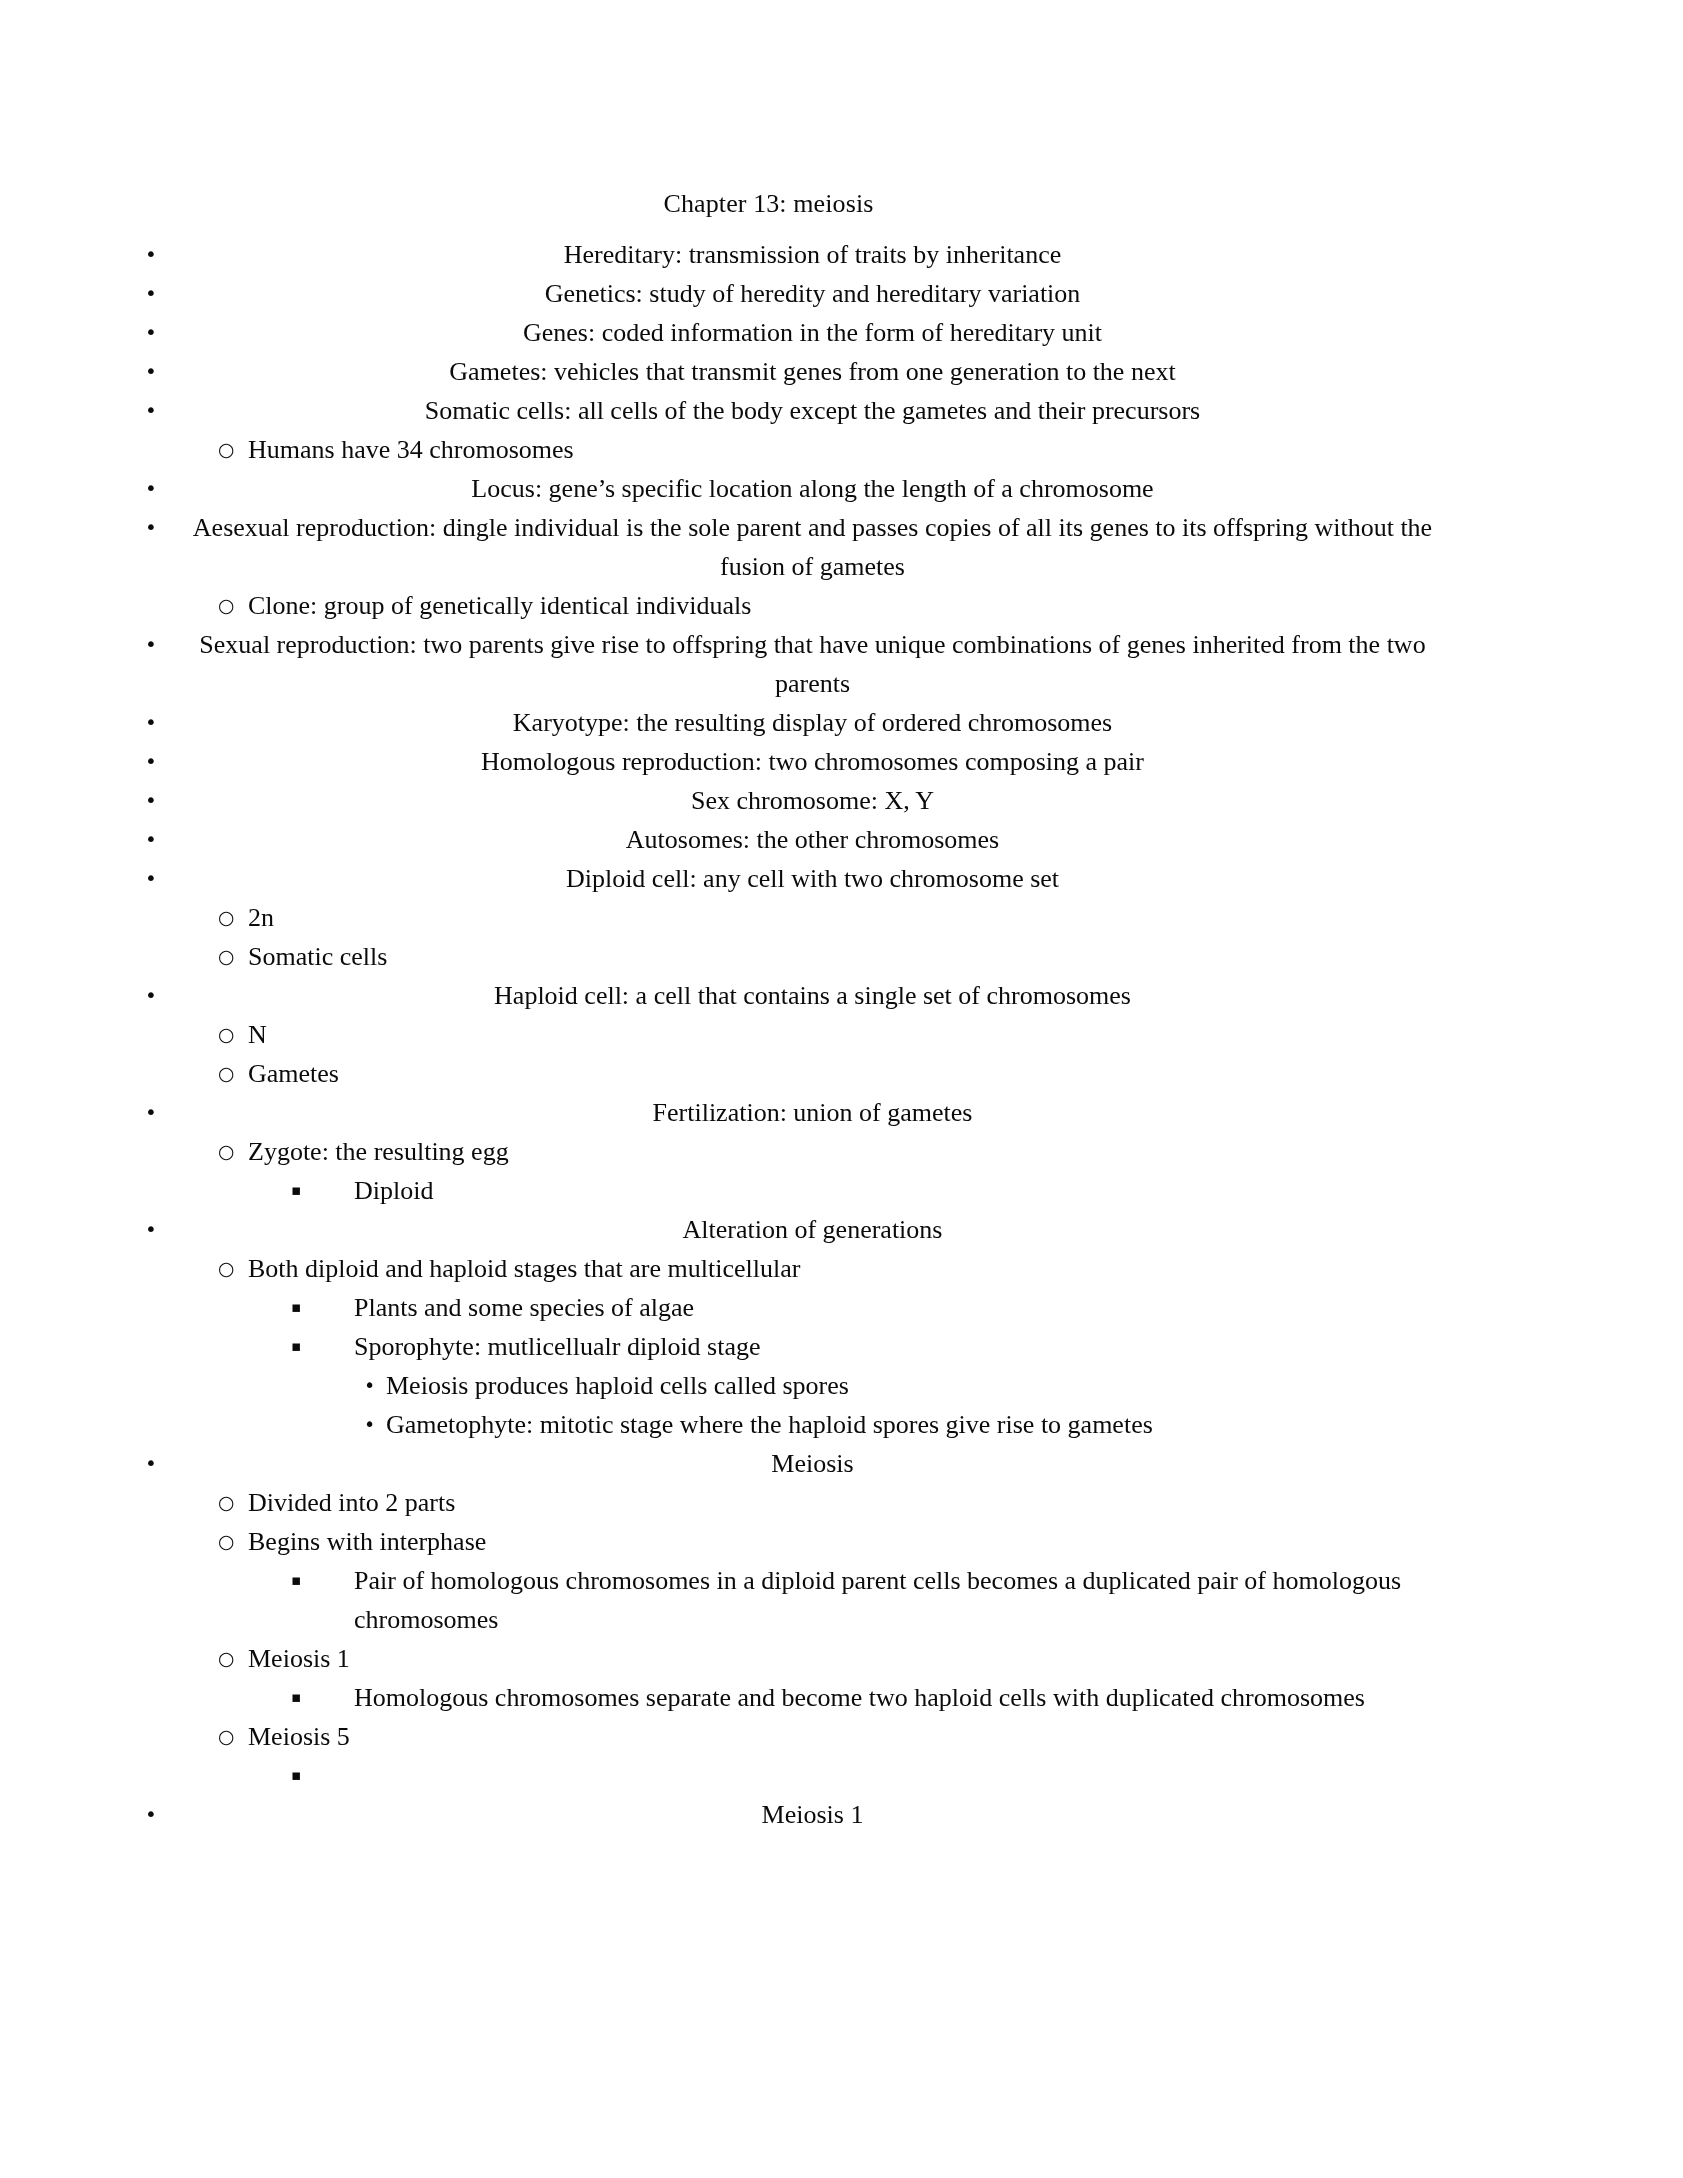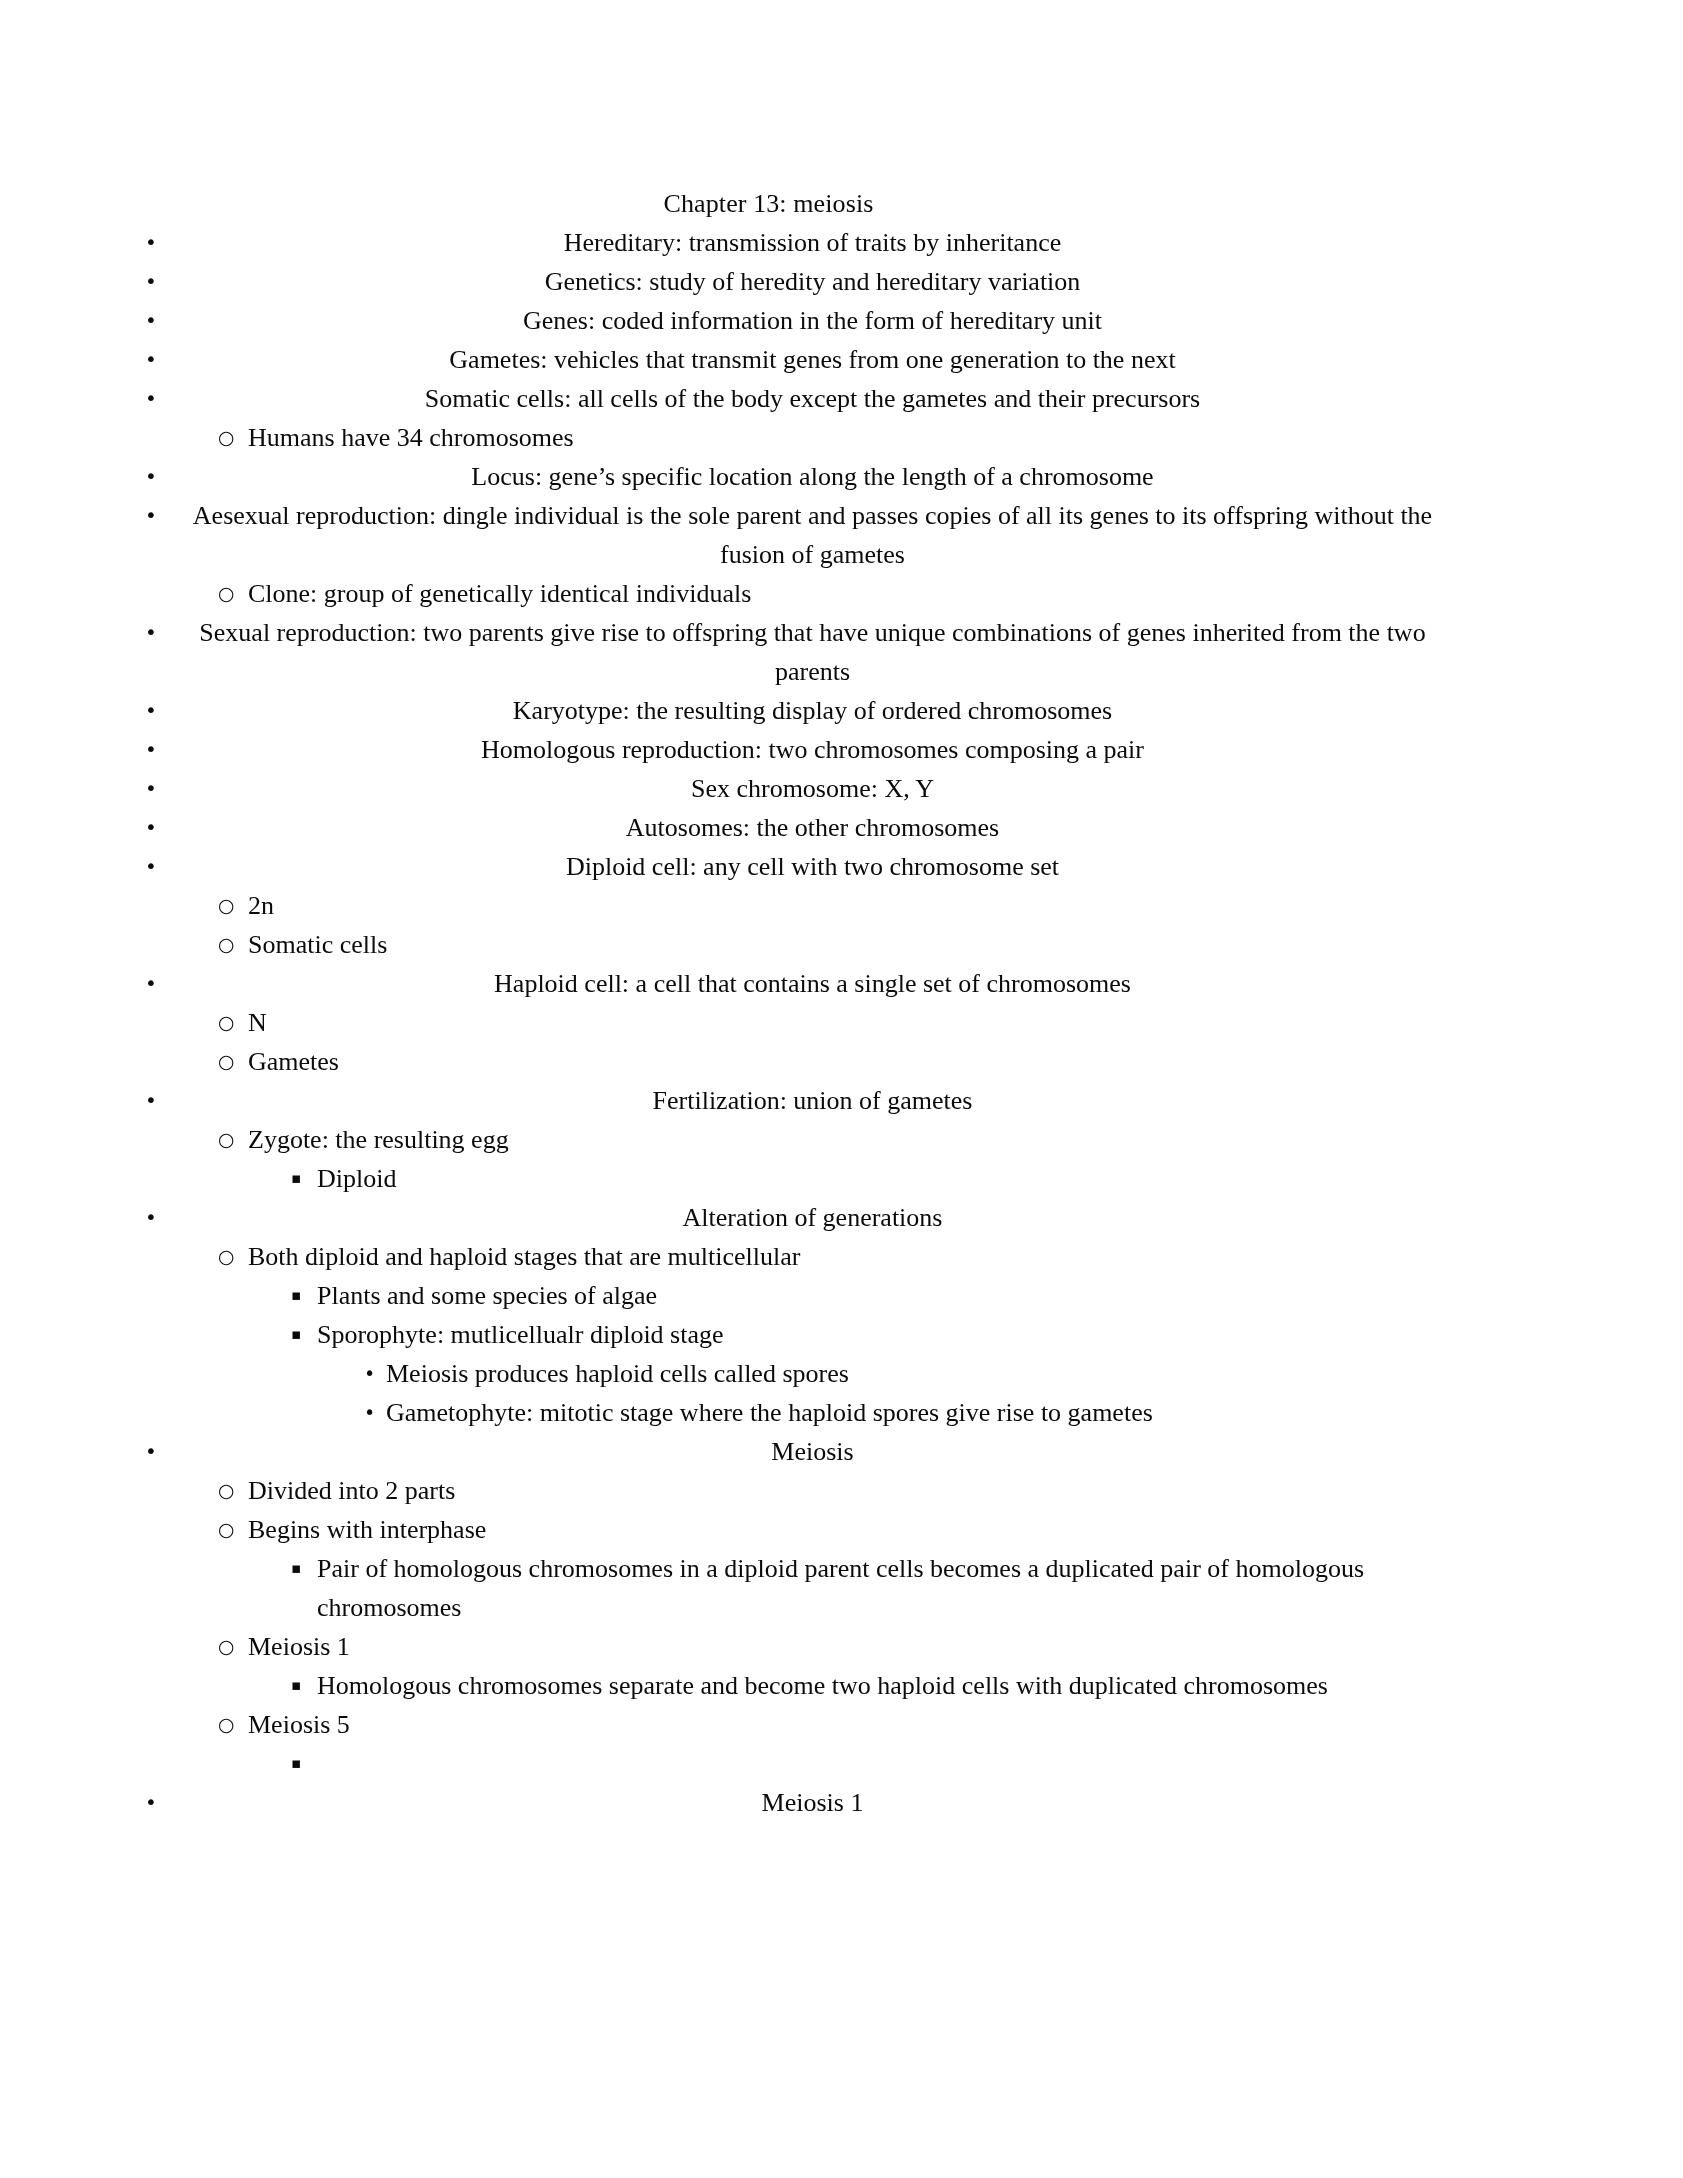--- a/index.html
+++ b/index.html
@@ -34,21 +34,21 @@
     left: 131px;
     top: 184px;
     width: 1317px;
   }
 
   .doc-title {
     text-align: center;
     font-size: 26px;
     line-height: 39px;
     letter-spacing: 0.1px;
-    margin: 0 0 0 0;
+    margin: 0 0 12px 0;
     font-weight: normal;
     padding-right: 42px;
   }
 
   ul.outline {
     list-style: none;
     margin: 0;
     padding: 0;
   }
   ul.outline ul {
@@ -117,21 +117,21 @@
     width: 255px;
     font-size: 19px;
     line-height: 39px;
     padding-left: 233px;
     box-sizing: border-box;
   }
 
   
   .lvl1 > .row > .txt { max-width: 1271px; text-align: center; }
   .lvl2 > .row > .txt { max-width: 1200px; }
-  .lvl3 > .row > .txt { max-width: 1131px; }
+  .lvl3 > .row > .txt { max-width: 1131px; margin-left: 37px; }
   .lvl4 > .row > .txt { max-width: 1061px; }
 </style>
 </head>
 <body>
 
 <div class="page">
   <div class="content">
 
     <h1 class="doc-title">Chapter 13: meiosis</h1>
 

